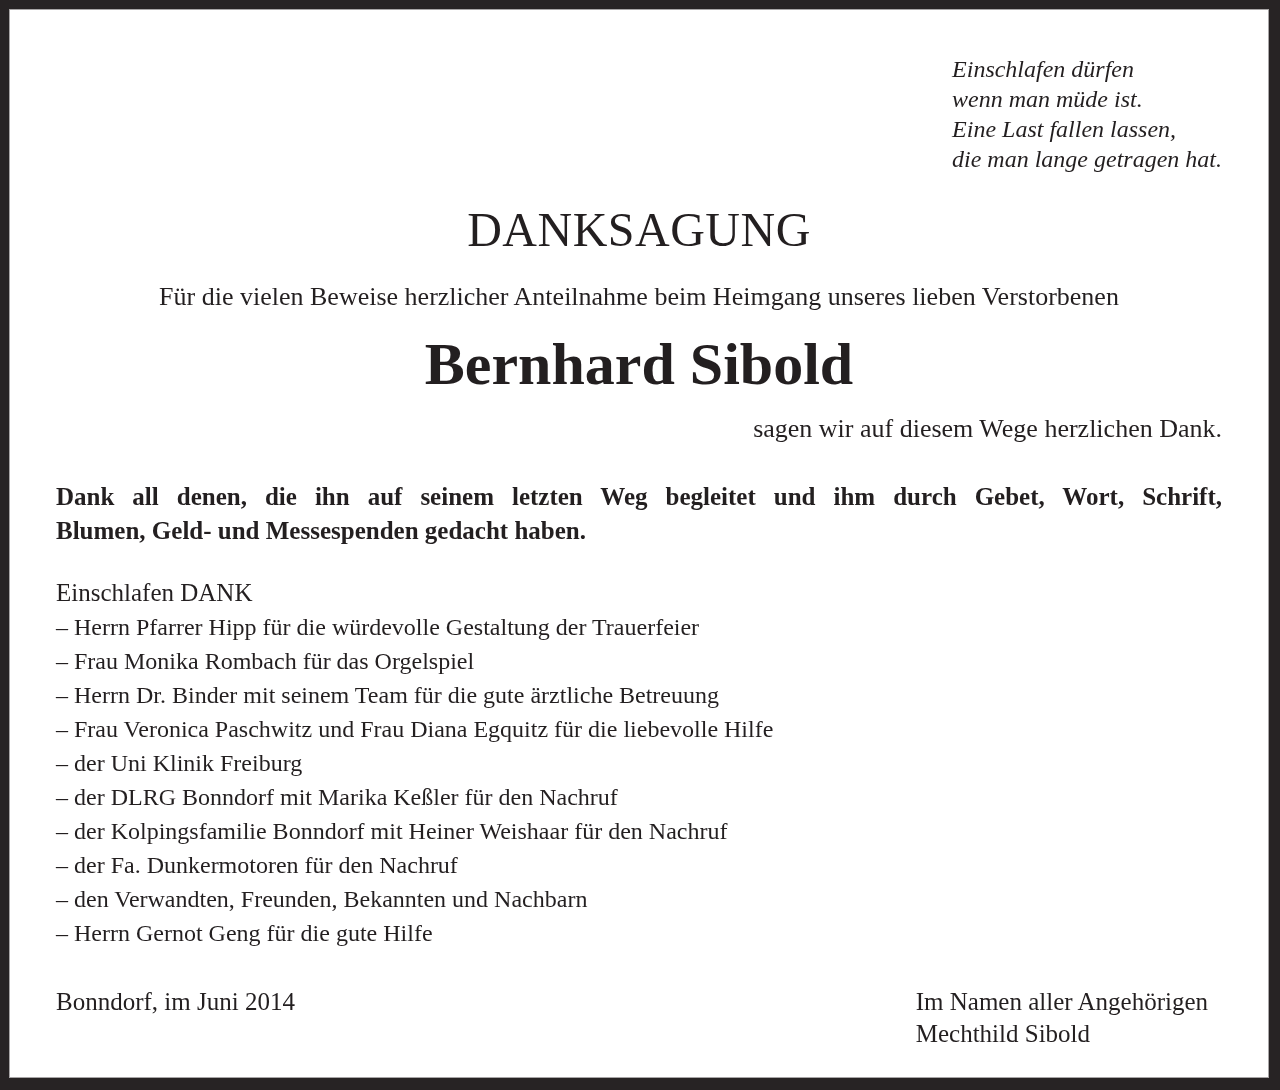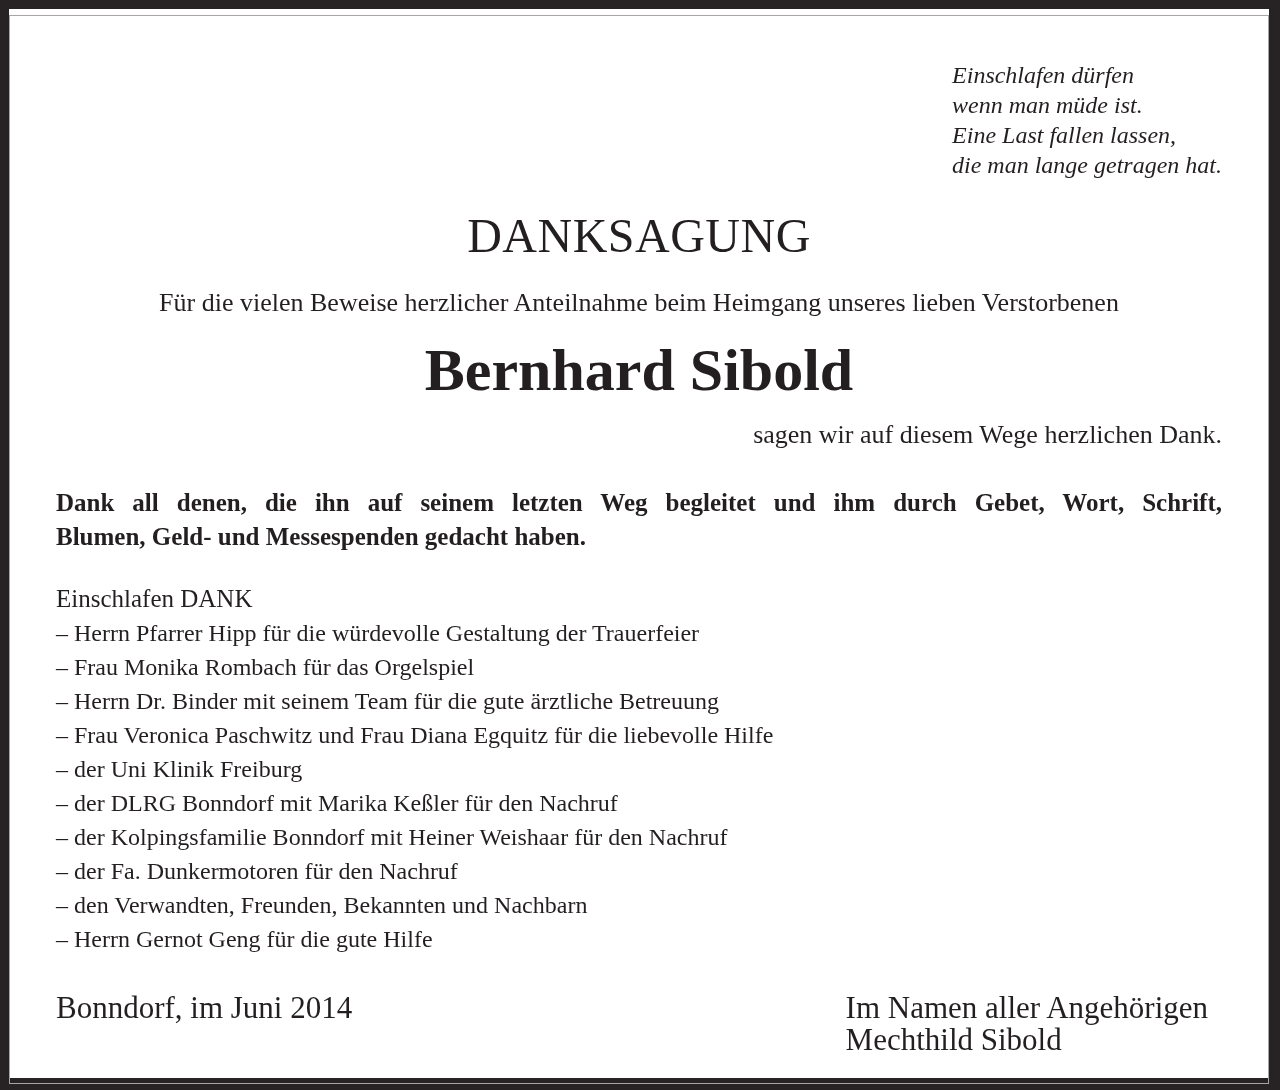--- a/index.html
+++ b/index.html
@@ -11,21 +11,20 @@
     border: 9px solid #272324;
     border-right-width: 11px;
     border-bottom-width: 12px;
     background: #ffffff;
   }
   .sheet {
     width: 100%; height: 100%;
     border: 1px solid #a8a5a6;
     padding: 0 46px;
     overflow: hidden;
-    margin-top: 6px;
   }
 
   .poem {
     margin: 44px 0 0 auto;
     width: fit-content;
     font-style: italic;
     font-size: 24px;
     line-height: 30px;
     text-align: left;
   }
@@ -85,21 +84,21 @@
     font-size: 24px;
     line-height: 34px;
     font-family: Liberation Serif, serif;
   }
 
   .footer {
     margin-top: 36px;
     display: flex;
     justify-content: space-between;
     align-items: flex-start;
-    font-size: 31px;
+    font-size: 25px;
     line-height: 32px;
   }
   .closing-block { width: fit-content; text-align: left; margin-right: 14px; }
   .signature { font-weight: normal; }
 </style>
 </head>
 <body>
 
 <div class="frame">
   <div class="sheet">

